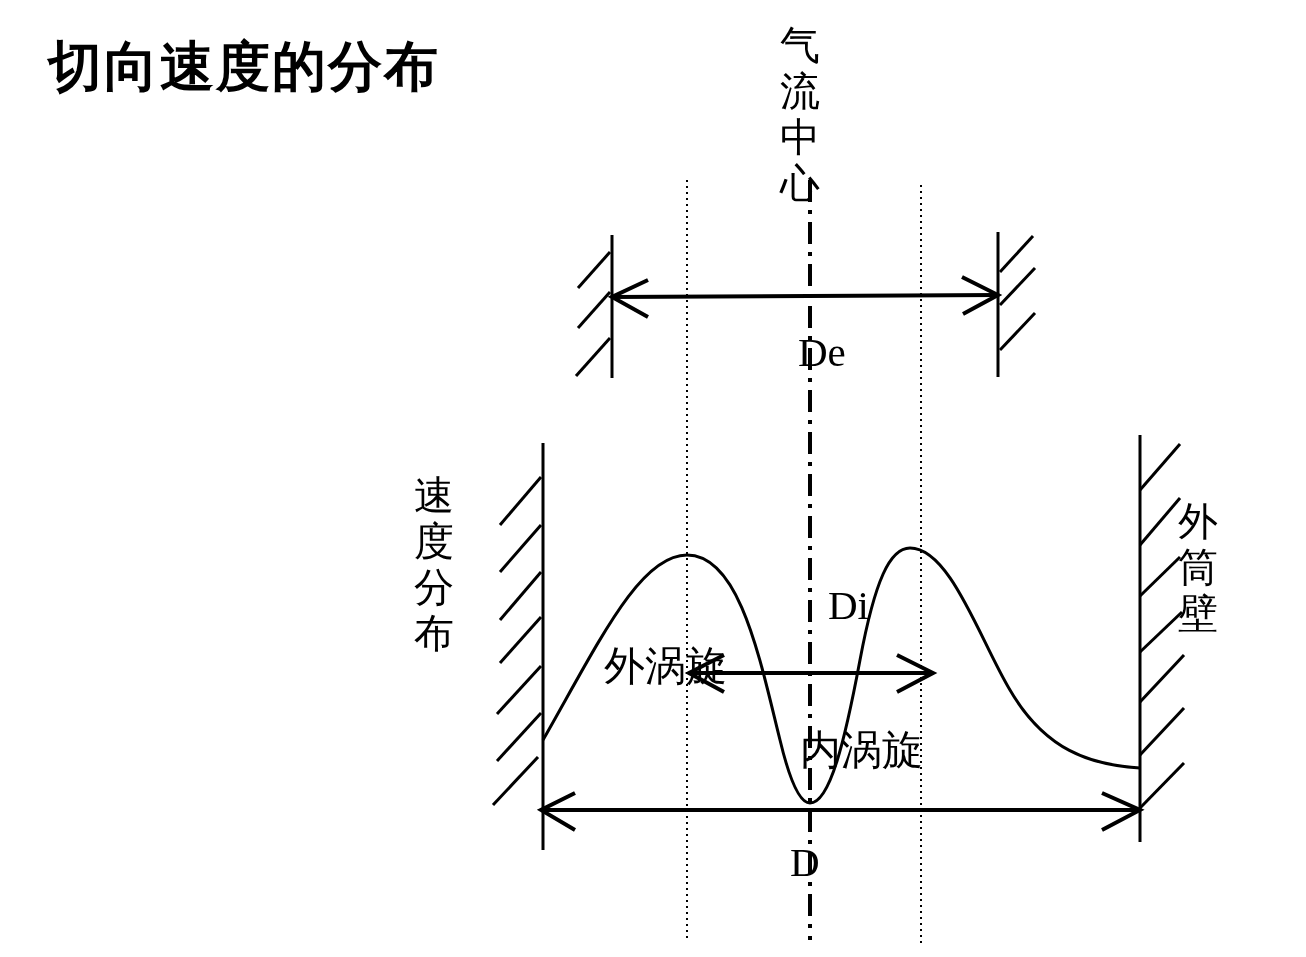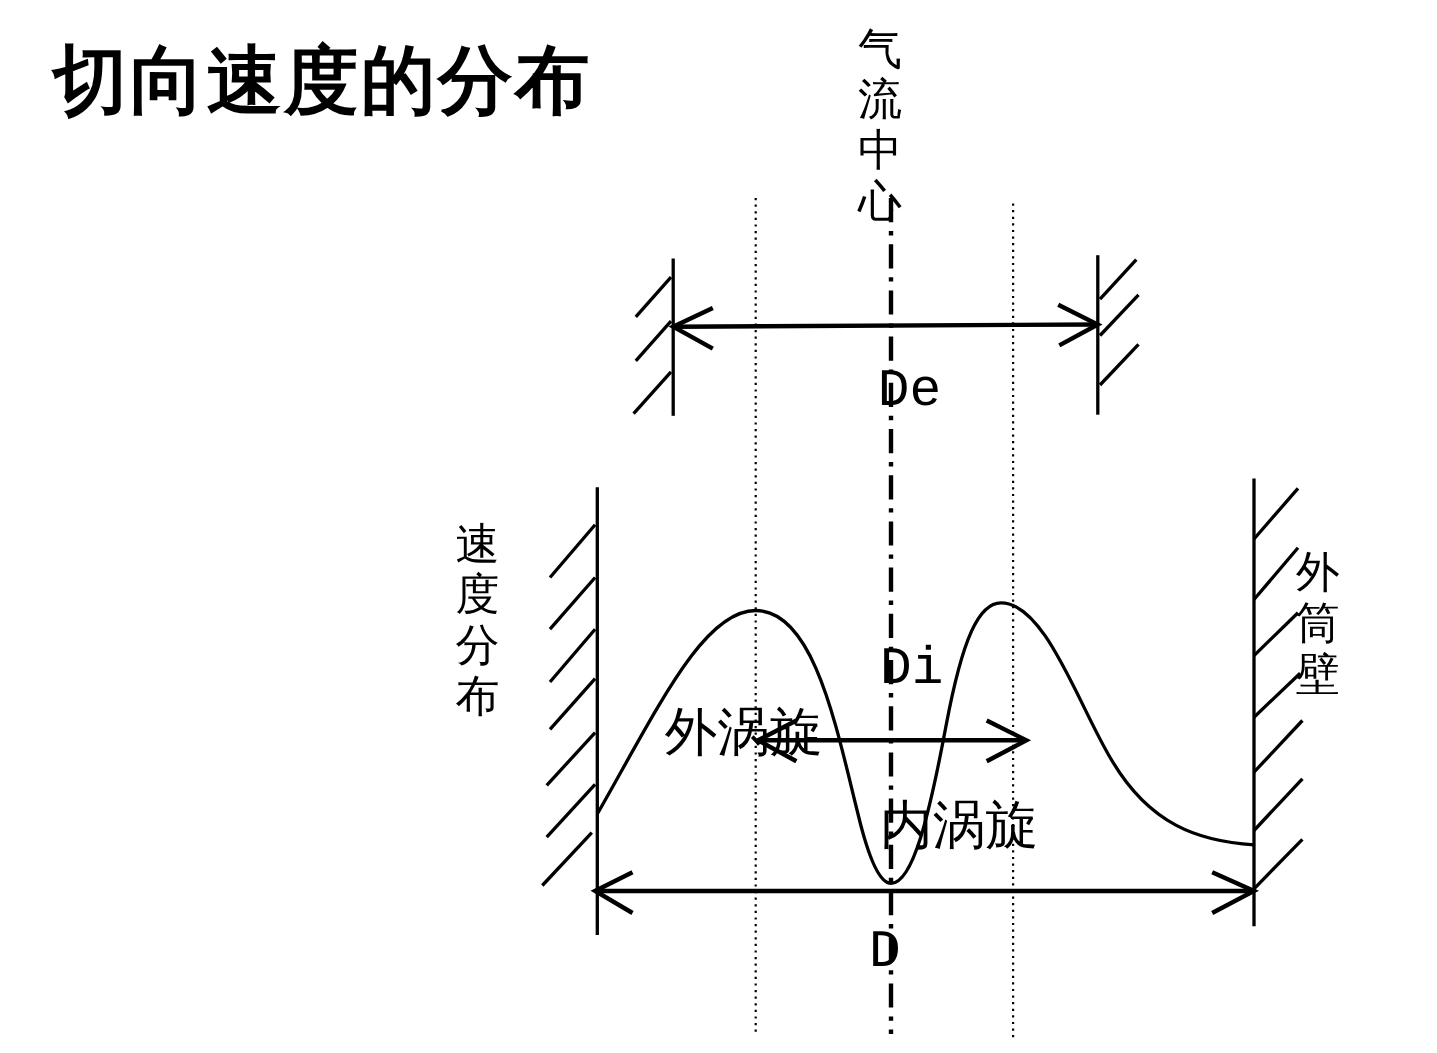--- a/index.html
+++ b/index.html
@@ -1,20 +1,20 @@
 <!DOCTYPE html>
 <html><head>
 <meta charset="utf-8">
 <style>
   html, body { margin: 0; padding: 0; background: #ffffff; }
   body { width: 1306px; height: 957px; position: relative; overflow: hidden; font-family: "DejaVu Serif", serif; }
-  .title { position: absolute; left: 48px; top: 40px; font-family: "DejaVu Sans", sans-serif; font-weight: bold; font-size: 68px; letter-spacing: 2px; color: #000; line-height: 1; }
+  .title { position: absolute; left: 48px; top: 40px; font-family: "DejaVu Sans", sans-serif; font-weight: bold; font-size: 54px; letter-spacing: 2px; color: #000; line-height: 1; }
   .vlabel { position: absolute; font-size: 40px; line-height: 46px; color: #000; width: 44px; text-align: center; font-family: "DejaVu Serif", serif; }
   .vlabel span { display: block; }
-  .label { position: absolute; font-size: 48px; color: #000; line-height: 1; font-family: Liberation Mono, monospace; }
+  .label { position: absolute; font-size: 41px; color: #000; line-height: 1; font-family: Liberation Serif, serif; }
   svg { position: absolute; left: 0; top: 0; }
 </style>
 </head>
 <body>
 
 <div class="title">切向速度的分布</div>
 
 <svg width="1306" height="957" viewBox="0 0 1306 957">
   <g stroke="#000" fill="none">
 
@@ -89,14 +89,14 @@
 
 <div class="vlabel" style="left:1176px; top:498px;">
   <span>外</span>
   <span>筒</span>
   <span>壁</span>
 </div>
 
 <div class="label" style="left:604px; top:632px;margin-top:14px;">外涡旋</div>
 <div class="label" style="left:800px; top:730px;">内涡旋</div>
 <div class="label" style="left:798px; top:332px;">De</div>
-<div class="label" style="left:800px; top:585px;">Di</div>
+<div class="label" style="left:828px; top:585px;">Di</div>
 <div class="label" style="left:790px; top:842px;">D</div>
 
 </body></html>

